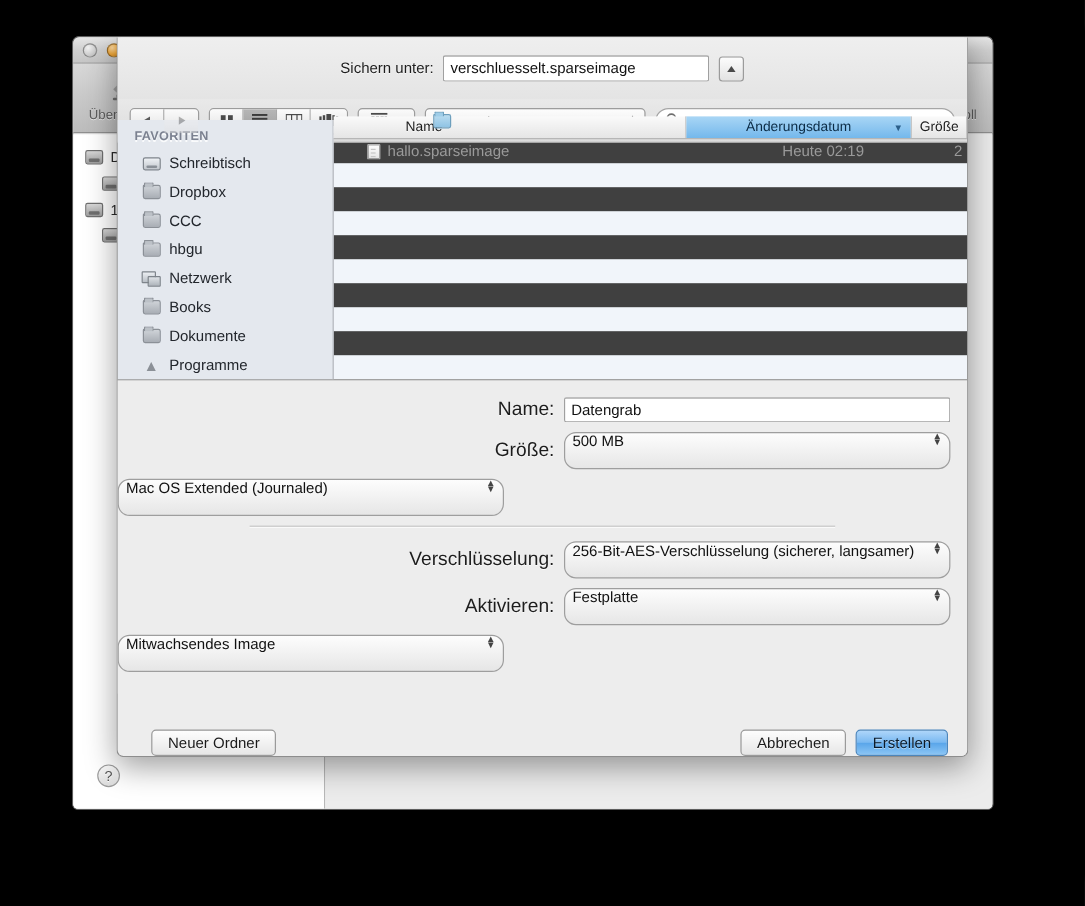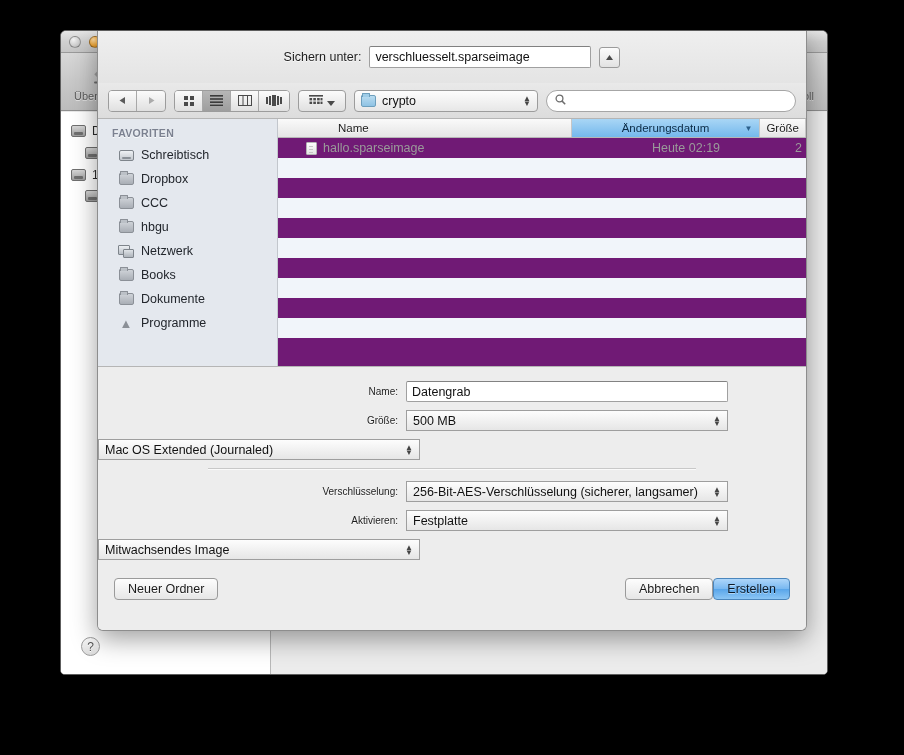--- a/index.html
+++ b/index.html
@@ -229,23 +229,24 @@
     background: #fff;
     display: flex; align-items: center; gap: 5px;
     padding: 0 8px;
     font-size: 12px; color: #888;
   }
 
   
   #file-area {
     flex: 1;
     display: flex;
-    background: #701a75;
+    background: #404040;
     border-bottom: 1px solid #b5b5b5;
     min-height: 0;
+    align-items: flex-end;
   }
   #sidebar {
     width: 180px;
     background: #e4e8ee;
     border-right: 1px solid #c2c6cc;
     padding-top: 6px;
     overflow: hidden;
   }
   .sb-header {
     font-size: 10.5px; font-weight: bold; color: #7b8190;
@@ -350,54 +351,56 @@
   
   #options-panel {
     background: #ededed;
     padding: 14px 0 10px 0;
   }
   .form-row {
     display: flex; align-items: center;
     margin-bottom: 8px;
   }
   .form-label {
-    width: 308px; text-align: right; padding-right: 8px;
-    font-size: 10px; color: #1d1d1d;
+    width: 372px; text-align: right; padding-right: 8px;
+    font-size: 16px; color: #1d1d1d;
     text-shadow: 0 1px 0 rgba(255,255,255,0.7);
   }
   .text-input {
     width: 322px; height: 21px;
     background: #fff; border: 1px solid #a0a0a0; border-top-color: #828282;
     border-radius: 2px;
     display: flex; align-items: center; padding: 0 5px;
     font-size: 12.5px; color: #111;
   }
   .popup {
-    width: 322px; height: 21px;
+    width: 322px; height: 31px;
     background: linear-gradient(to bottom, #fdfdfd, #e6e6e6);
     border: 1px solid #9e9e9e;
-    border-radius: 0;
-    display: flex; align-items: center; padding: 0 6px;
+    border-radius: 10px;
+    display: flex; align-items: flex-start; padding: 0 6px;
     font-size: 12.5px; color: #111;
     position: relative;
   }
   .popup .stepper { position: absolute; right: 6px; }
   .popup.wide { width: 322px; }
   #divider {
     height: 1px; background: #c8c8c8;
     margin: 4px 110px 12px 110px;
     box-shadow: 0 1px 0 #fafafa;
   }
 
   
   #sheet-footer {
     height: 52px;
     background: #ededed;
-    display: flex; align-items: flex-start;
+    display: flex; align-items: flex-end;
     padding: 0 16px;
+    gap: 8px;
+    margin-left: 12px;
   }
   .btn {
     height: 22px; padding: 0 13px;
     border: 1px solid #9a9a9a; border-radius: 4px;
     background: linear-gradient(to bottom, #fdfdfd, #e6e6e6);
     font-size: 12.5px; color: #1a1a1a;
     display: flex; align-items: center;
     text-shadow: 0 1px 0 rgba(255,255,255,0.7);
   }
   .btn.primary {

